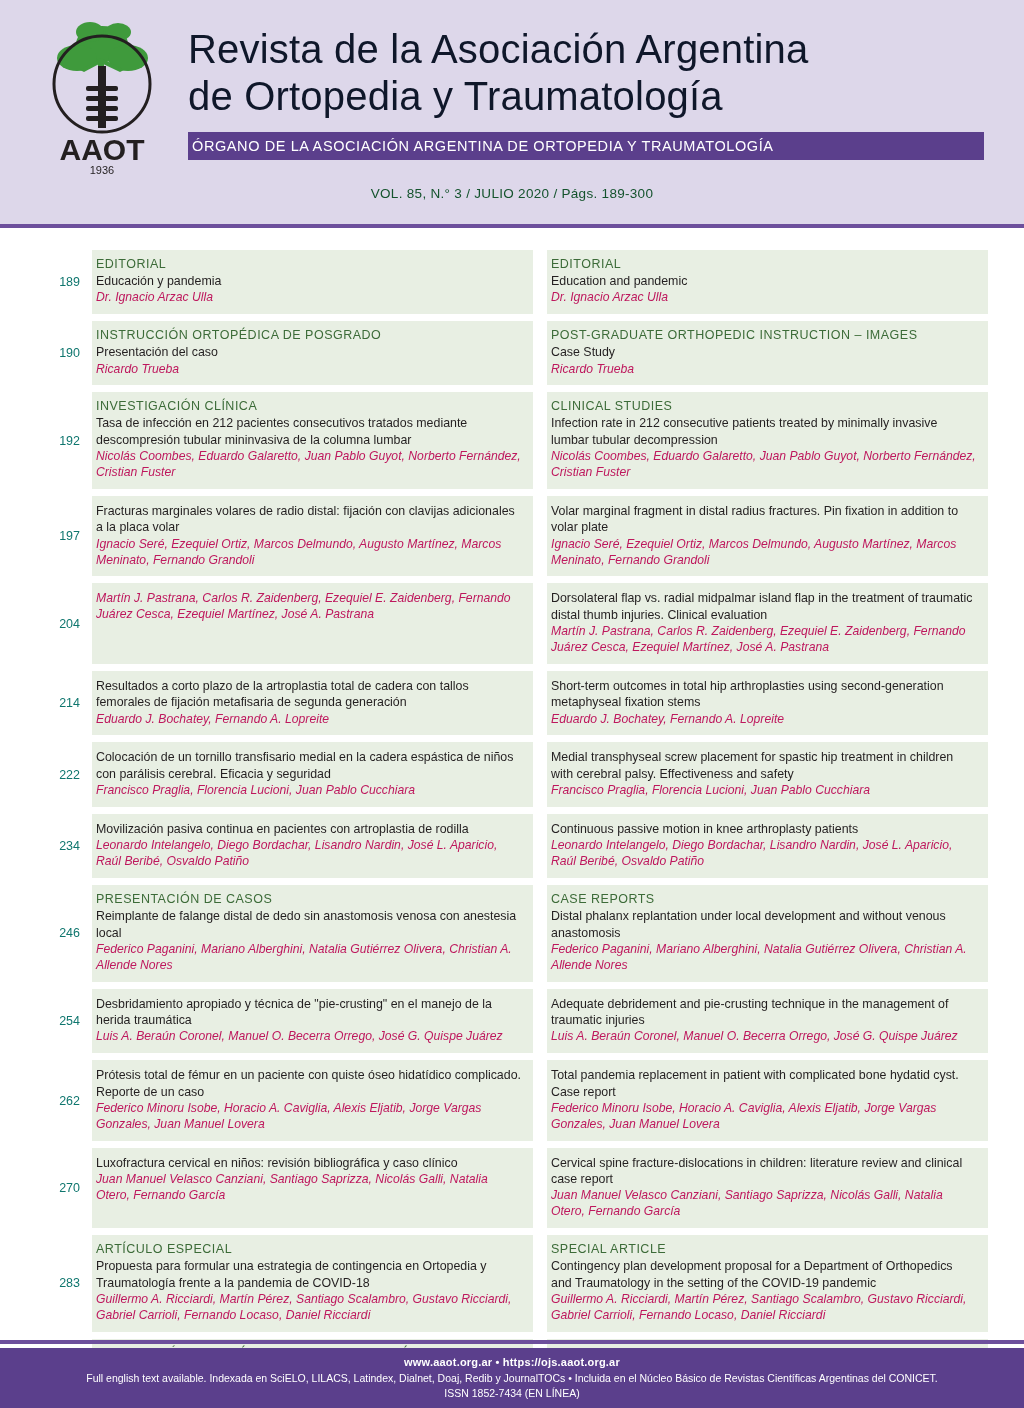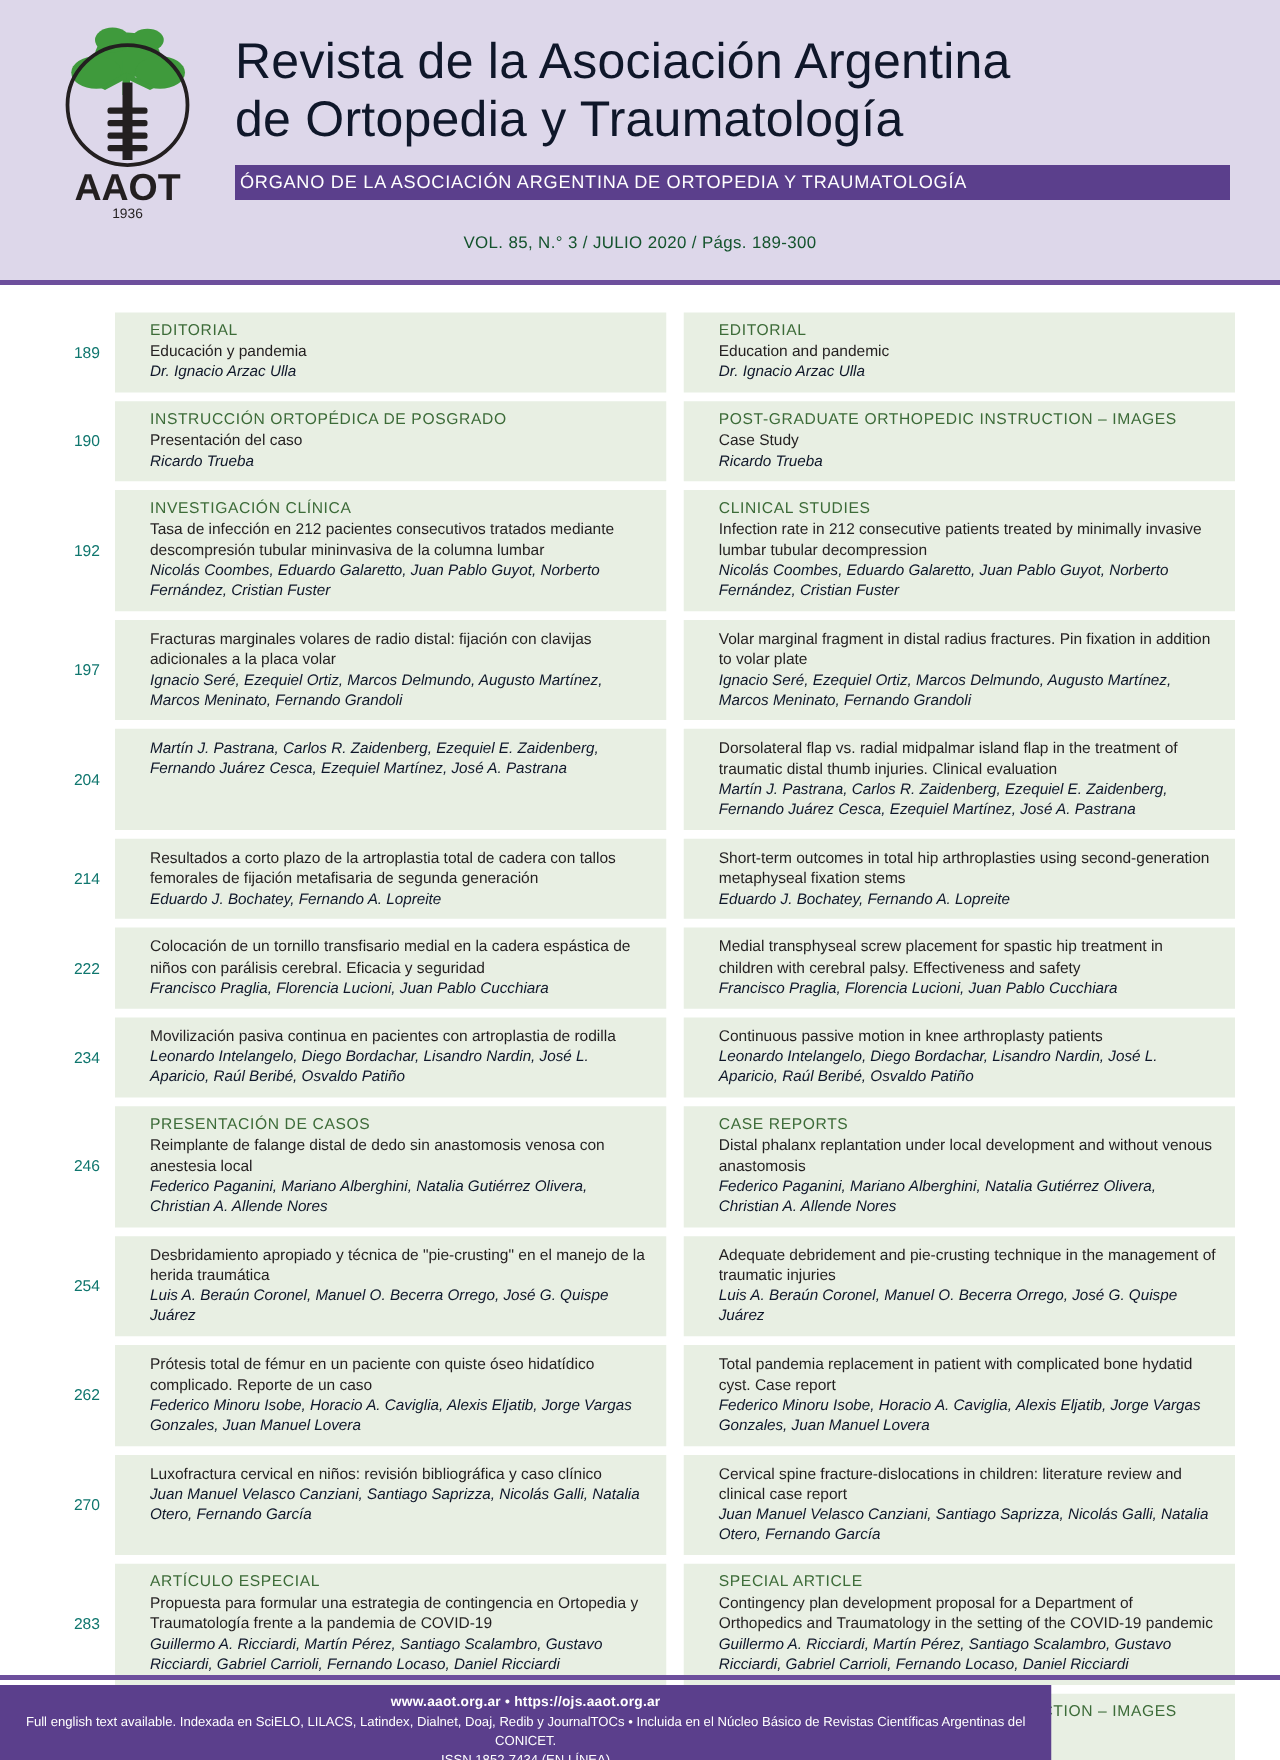--- a/index.html
+++ b/index.html
@@ -82,51 +82,51 @@
     color: #0f766e;
   }
   .colpair {
     display: flex;
     flex: 1 1 auto;
     gap: 14px;
   }
   .col {
     flex: 1 1 50%;
     background: #e8efe3;
-    padding: 7px 12px 8px 28px;
+    padding: 7px 12px 8px 4px;
   }
   .sect {
     font-size: 12.5px;
     letter-spacing: 0.5px;
     color: #3c6b38;
     font-weight: 400;
     margin-bottom: 2px;
     text-transform: uppercase;
   }
   .ttl {
     font-size: 12.4px;
     line-height: 1.32;
     color: #231f20;
   }
   .auth {
     font-size: 12.2px;
     line-height: 1.3;
     font-style: italic;
-    color: #0f172a;
+    color: #be185d;
     margin-top: 1px;
   }
   .spacer { height: 7px; }
   .pagecol-mid { display: flex; align-items: center; justify-content: flex-end; }
 
   
   .footer {
     position: absolute;
     left: 0;
     top: 1348px;
-    width: 841px;
+    width: 1024px;
     height: 60px;
     background: #5b3f8c;
     color: #ffffff;
     text-align: center;
     font-size: 11px;
     line-height: 1.45;
     padding-top: 7px;
   }
   .footer .f1 { font-weight: bold; font-size: 11px; letter-spacing: .2px; }
   .footer .f2 { font-size: 10.5px; }
@@ -357,21 +357,21 @@
             <div class="auth">Juan Manuel Velasco Canziani, Santiago Saprizza, Nicolás Galli, Natalia Otero, Fernando García</div>
           </div>
         </div>
       </div>
       <div class="spacer"></div>
       <div class="row">
         <div class="pagecol pagecol-mid">283</div>
         <div class="colpair">
           <div class="col">
             <div class="sect">ARTÍCULO ESPECIAL</div>
-            <div class="ttl">Propuesta para formular una estrategia de contingencia en Ortopedia y Traumatología frente a la pandemia de COVID-19</div>
+            <div class="ttl">Propuesta para formular una estrategia de contingencia en Ortopedia y Traumatología frente a la pandemia de COVID-18</div>
             <div class="auth">Guillermo A. Ricciardi, Martín Pérez, Santiago Scalambro, Gustavo Ricciardi, Gabriel Carrioli, Fernando Locaso, Daniel Ricciardi</div>
           </div>
           <div class="col">
             <div class="sect">SPECIAL ARTICLE</div>
             <div class="ttl">Contingency plan development proposal for a Department of Orthopedics and Traumatology in the setting of the COVID-19 pandemic</div>
             <div class="auth">Guillermo A. Ricciardi, Martín Pérez, Santiago Scalambro, Gustavo Ricciardi, Gabriel Carrioli, Fernando Locaso, Daniel Ricciardi</div>
           </div>
         </div>
       </div>
       <div class="spacer"></div>

